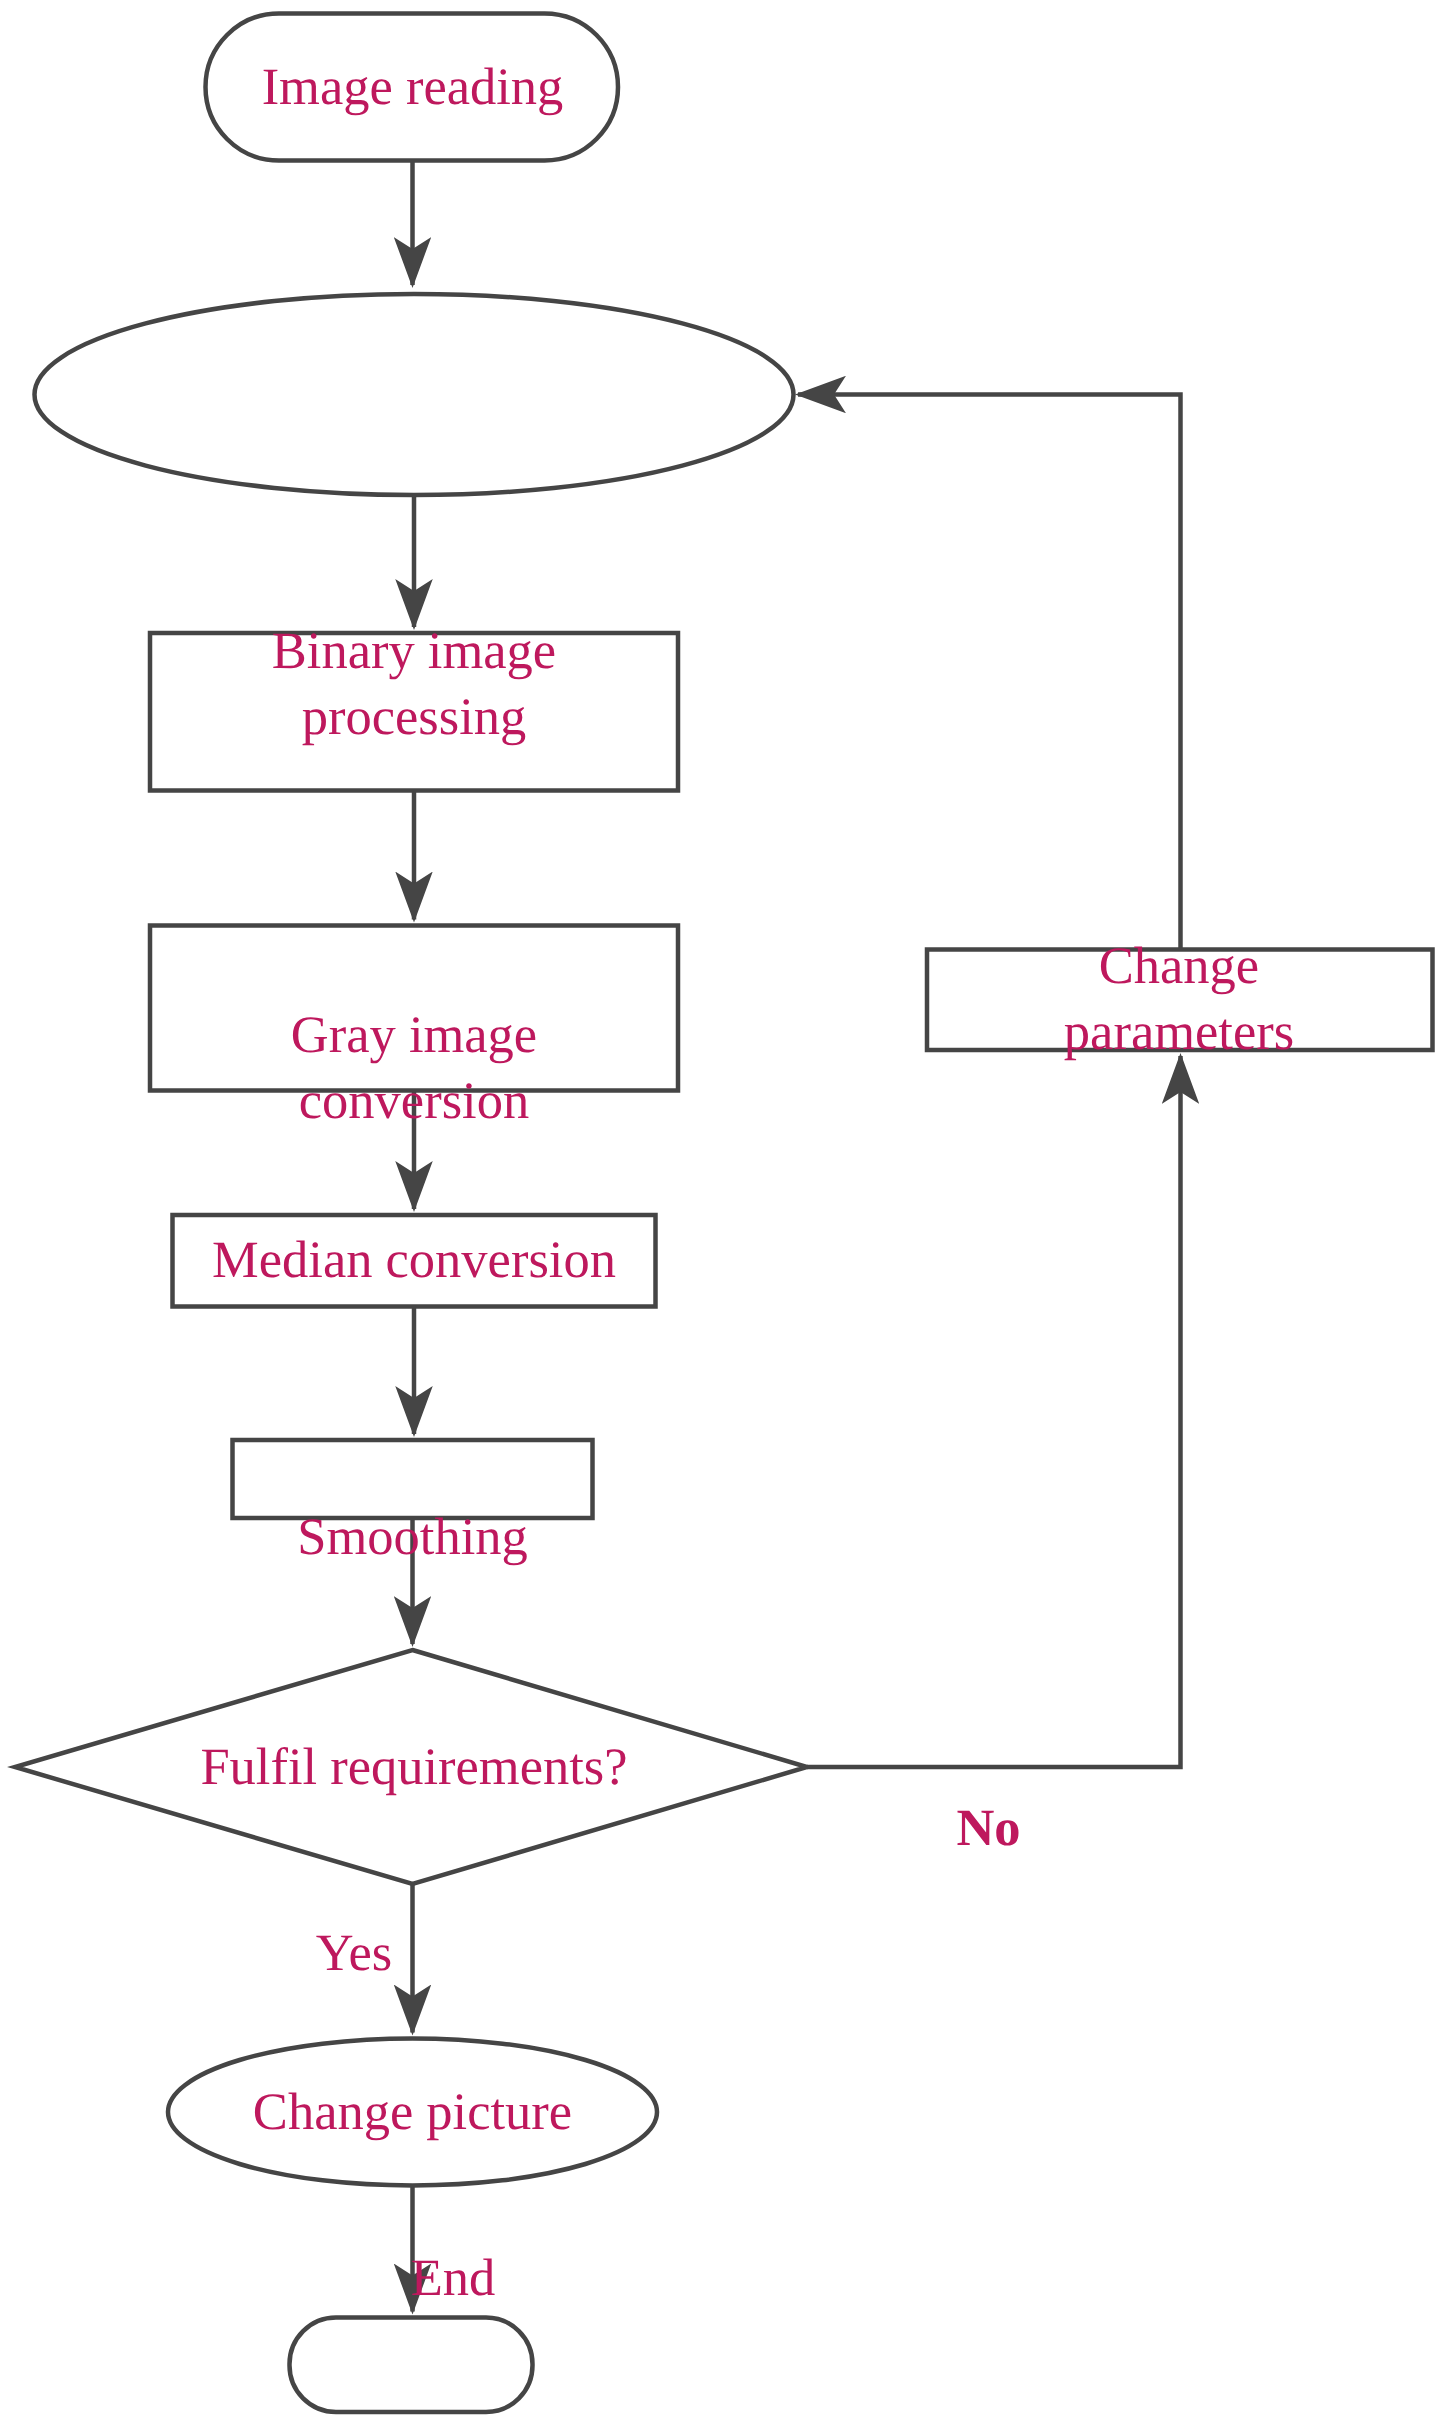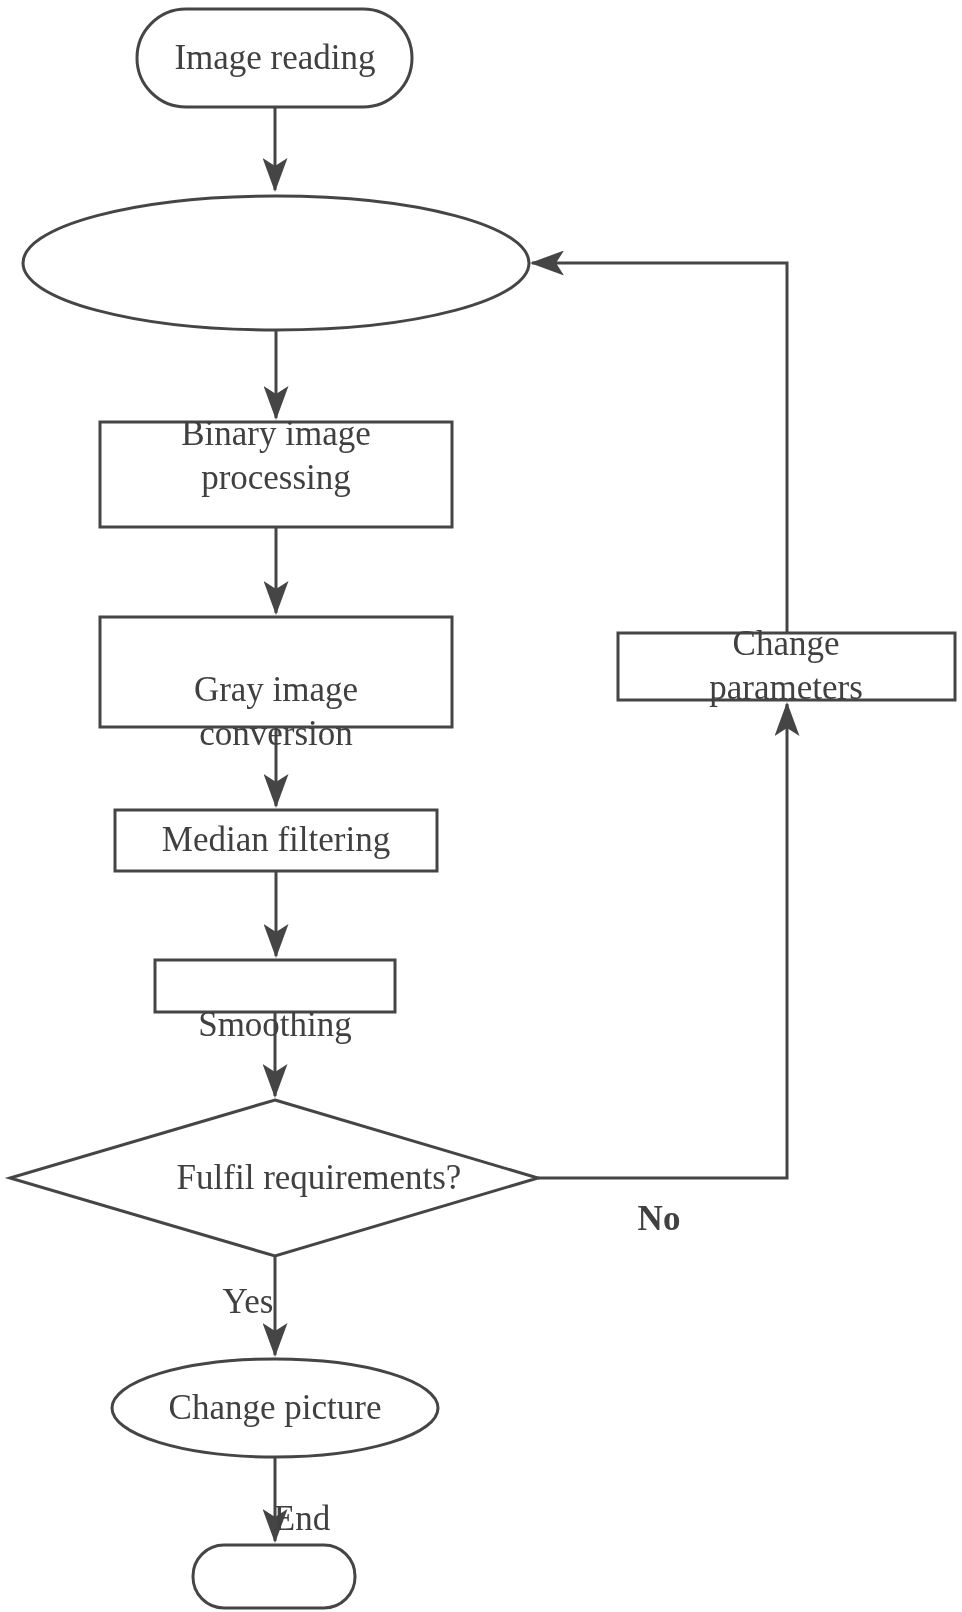--- a/index.html
+++ b/index.html
@@ -18,21 +18,21 @@
   .canvas svg {
     position: absolute;
     left: 0;
     top: 0;
   }
   .label {
     position: absolute;
     transform: translate(-50%, -50%);
     font-size: 35px;
     line-height: 44px;
-    color: #404040;
+    color: #be185d;
     text-align: center;
     white-space: pre-line;
     pointer-events: none;
   }
   .shape {
     fill: #ffffff;
     stroke: #454545;
     stroke-width: 3;
   }
   .edge {
@@ -74,23 +74,23 @@
     <ellipse class="shape" cx="275" cy="1408" rx="163" ry="49"></ellipse>
     <rect class="shape" x="193" y="1545" width="162" height="63" rx="31" ry="31"></rect>
     <rect class="shape" x="618" y="633" width="337" height="67"></rect>
   </svg>
 
   <div class="label" style="left:275px; top:58px;">Image reading</div>
   <div class="label" style="left:276px; top:456px;text-align:center;">Binary image
 processing</div>
   <div class="label" style="left:276px; top:672px;margin-top:40px;">Gray image
 conversion</div>
-  <div class="label" style="left:276px; top:840px;">Median filtering</div>
+  <div class="label" style="left:276px; top:840px;">Median conversion</div>
   <div class="label" style="left:275px; top:1025px;">Smoothing</div>
-  <div class="label" style="left:276px; top:1178px;margin-left:43px;">Fulfil requirements?</div>
+  <div class="label" style="left:276px; top:1178px;">Fulfil requirements?</div>
   <div class="label" style="left:275px; top:1408px;">Change picture</div>
   <div class="label" style="left:274px; top:1519px;margin-left:28px;">End</div>
   <div class="label" style="left:786px; top:666px;">Change parameters</div>
 
-  <div class="label" style="left:236px; top:1302px;margin-left:12px;">Yes</div>
+  <div class="label" style="left:236px; top:1302px;">Yes</div>
   <div class="label" style="left:659px; top:1219px;font-weight:bold;">No</div>
 
 </div>
 
 </body></html>

